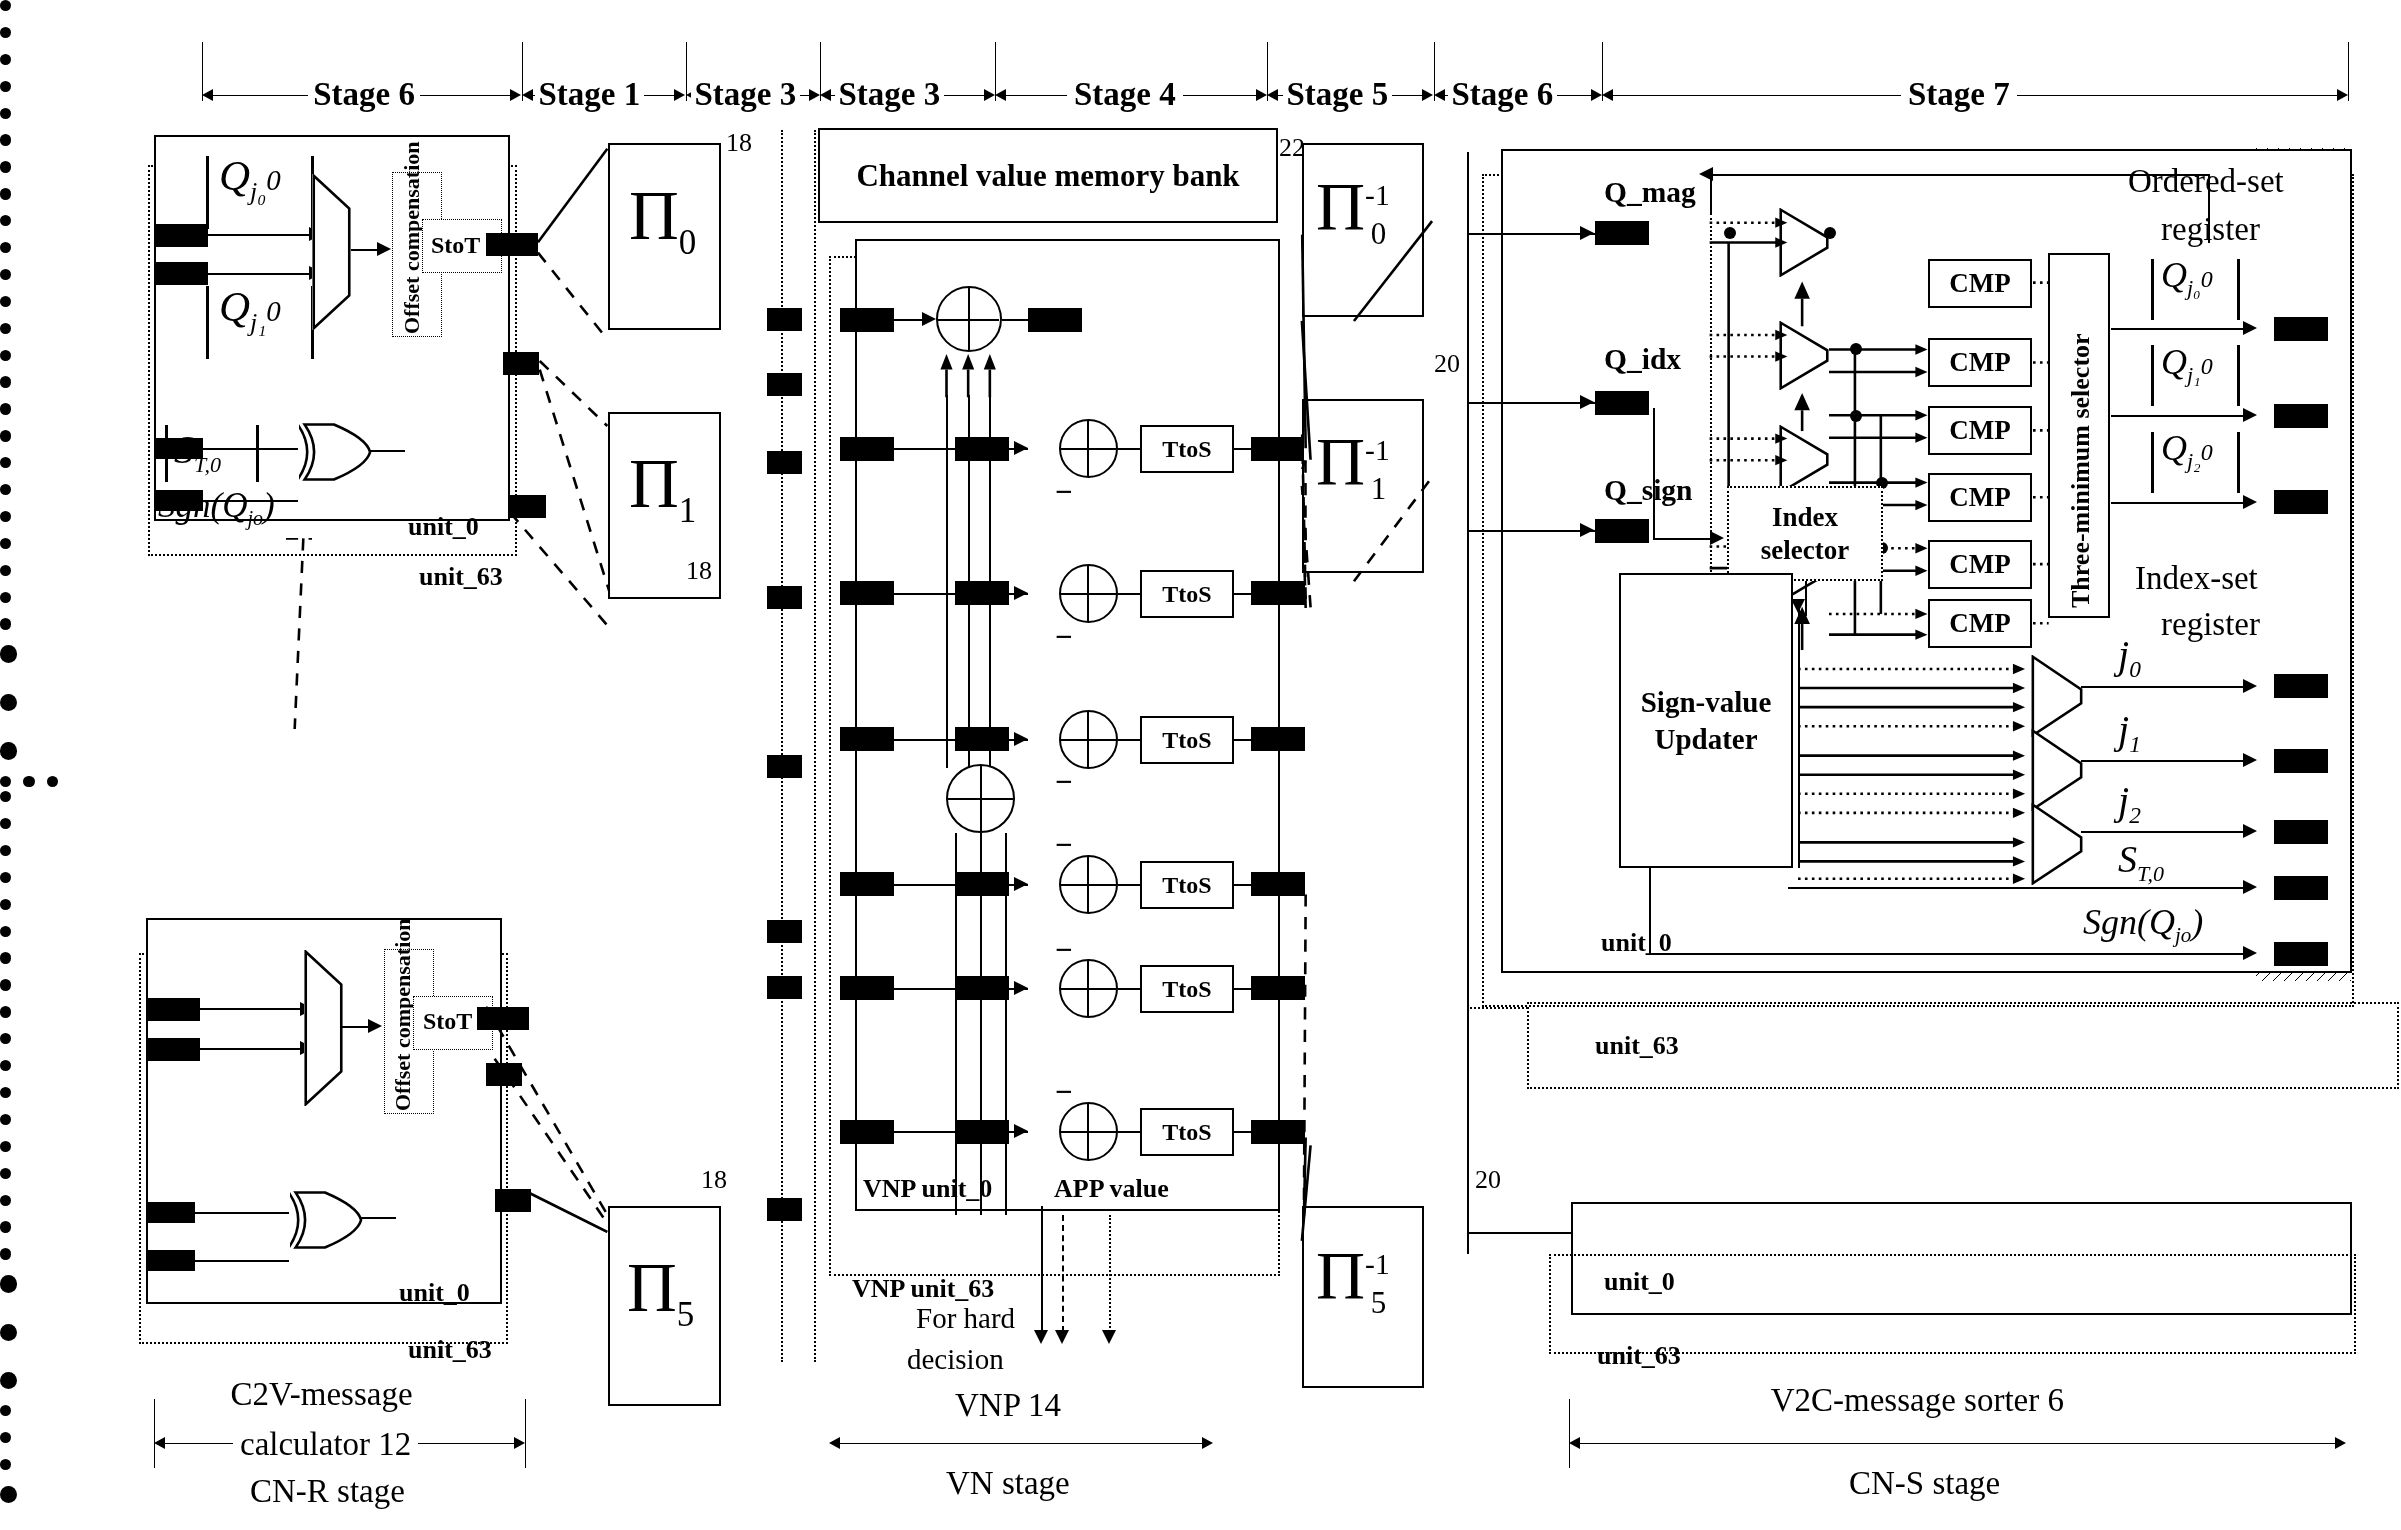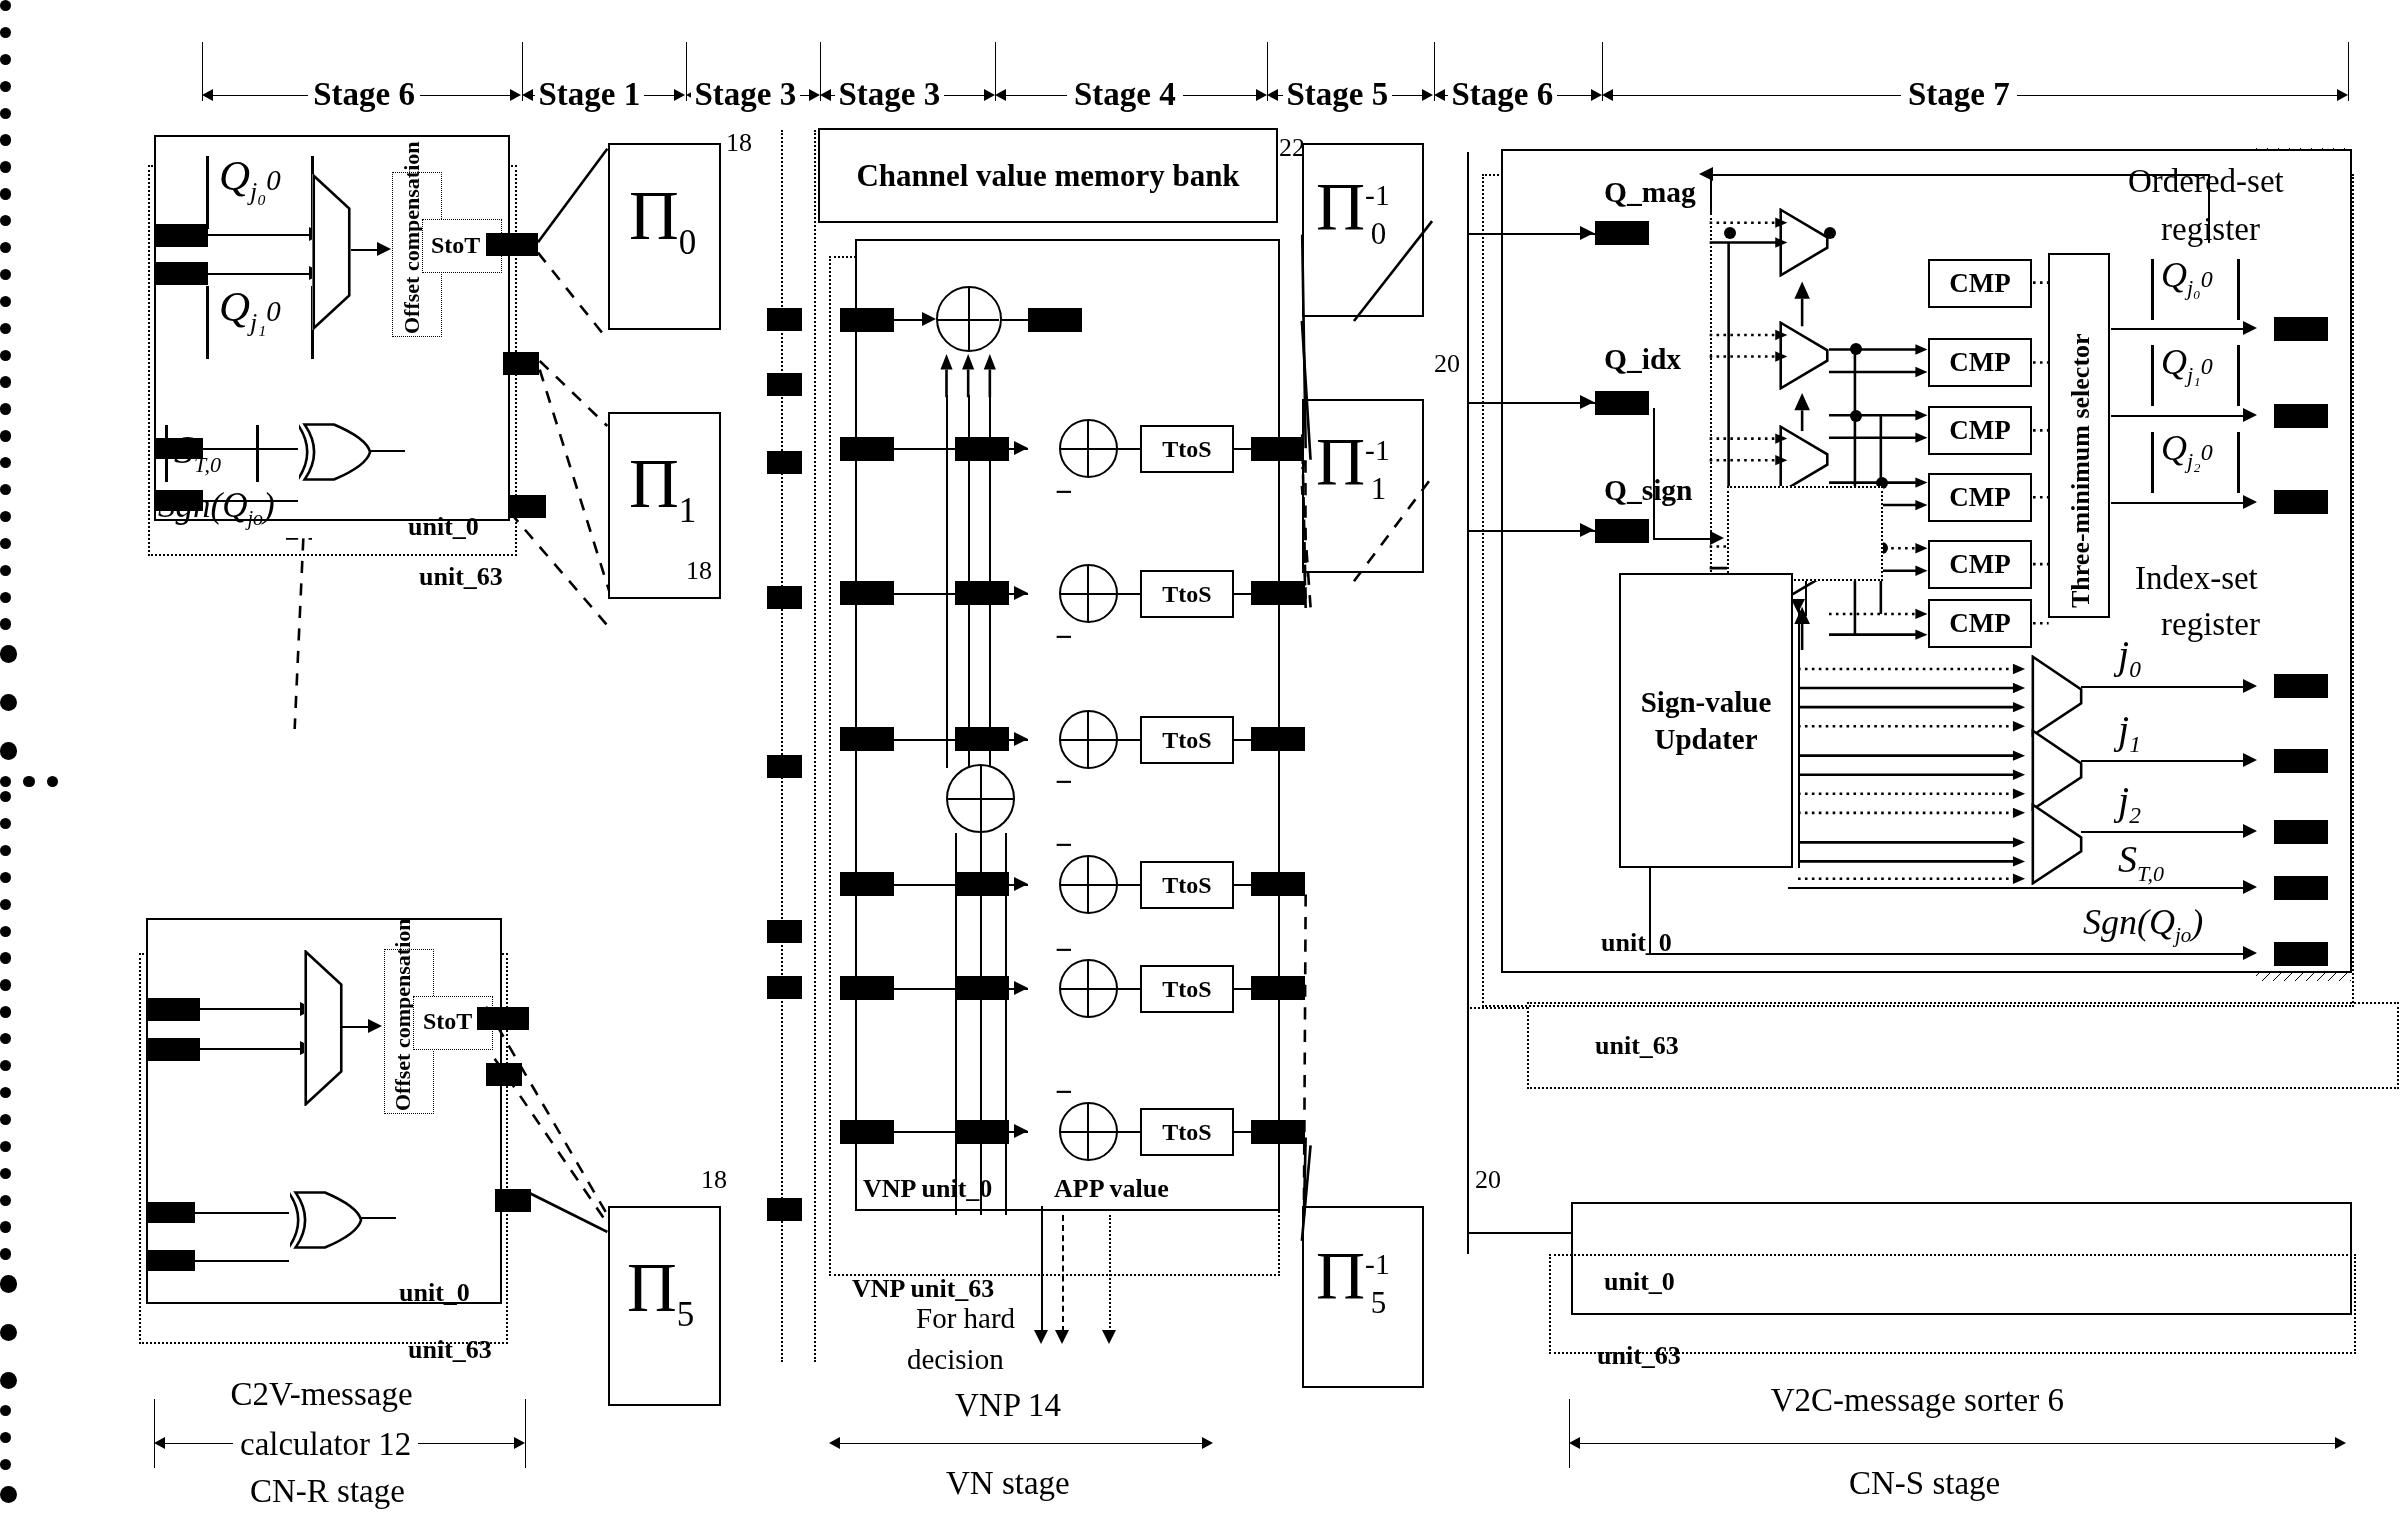--- a/index.html
+++ b/index.html
@@ -646,20 +646,24 @@
       <line x1="0" y1="26" x2="18" y2="26" stroke="#000" stroke-width="3" stroke-dasharray="3 5"></line>
       <line x1="0" y1="118" x2="18" y2="118" stroke="#000" stroke-width="3" stroke-dasharray="3 5"></line>
       <line x1="0" y1="196" x2="18" y2="196" stroke="#000" stroke-width="3" stroke-dasharray="3 5"></line>
       <line x1="0" y1="273" x2="18" y2="273" stroke="#000" stroke-width="3" stroke-dasharray="3 5"></line>
       <line x1="0" y1="350" x2="18" y2="350" stroke="#000" stroke-width="3" stroke-dasharray="3 5"></line>
       <line x1="0" y1="418" x2="18" y2="418" stroke="#000" stroke-width="3" stroke-dasharray="3 5"></line>
     </svg>
   </div>
 
   <div class="box" style="left:1727px;top:486px;width:156px;height:95px;border-style:dotted;"></div>
+  <div class="ctr bold" style="left:1727px;top:486px;width:156px;height:95px;font-size:27px;line-height:1.2;flex-direction:column;">
+    <span>Index</span>
+    <span>selector</span>
+  </div>
   <div class="h" style="left:1653px;top:538px;width:59px;"></div>
   <div class="v" style="left:1653px;top:408px;height:132px;"></div>
   <div class="ar ar-r" style="left:1710px;top:531px;"></div>
   <div class="v" style="left:1805px;top:581px;height:35px;"></div>
 
   <div class="box" style="left:1619px;top:573px;width:174px;height:295px;"></div>
   <div class="ctr bold" style="left:1619px;top:573px;width:174px;height:295px;font-size:29px;line-height:1.25;flex-direction:column;">
     <span>Sign-value</span>
     <span>Updater</span>
   </div>

